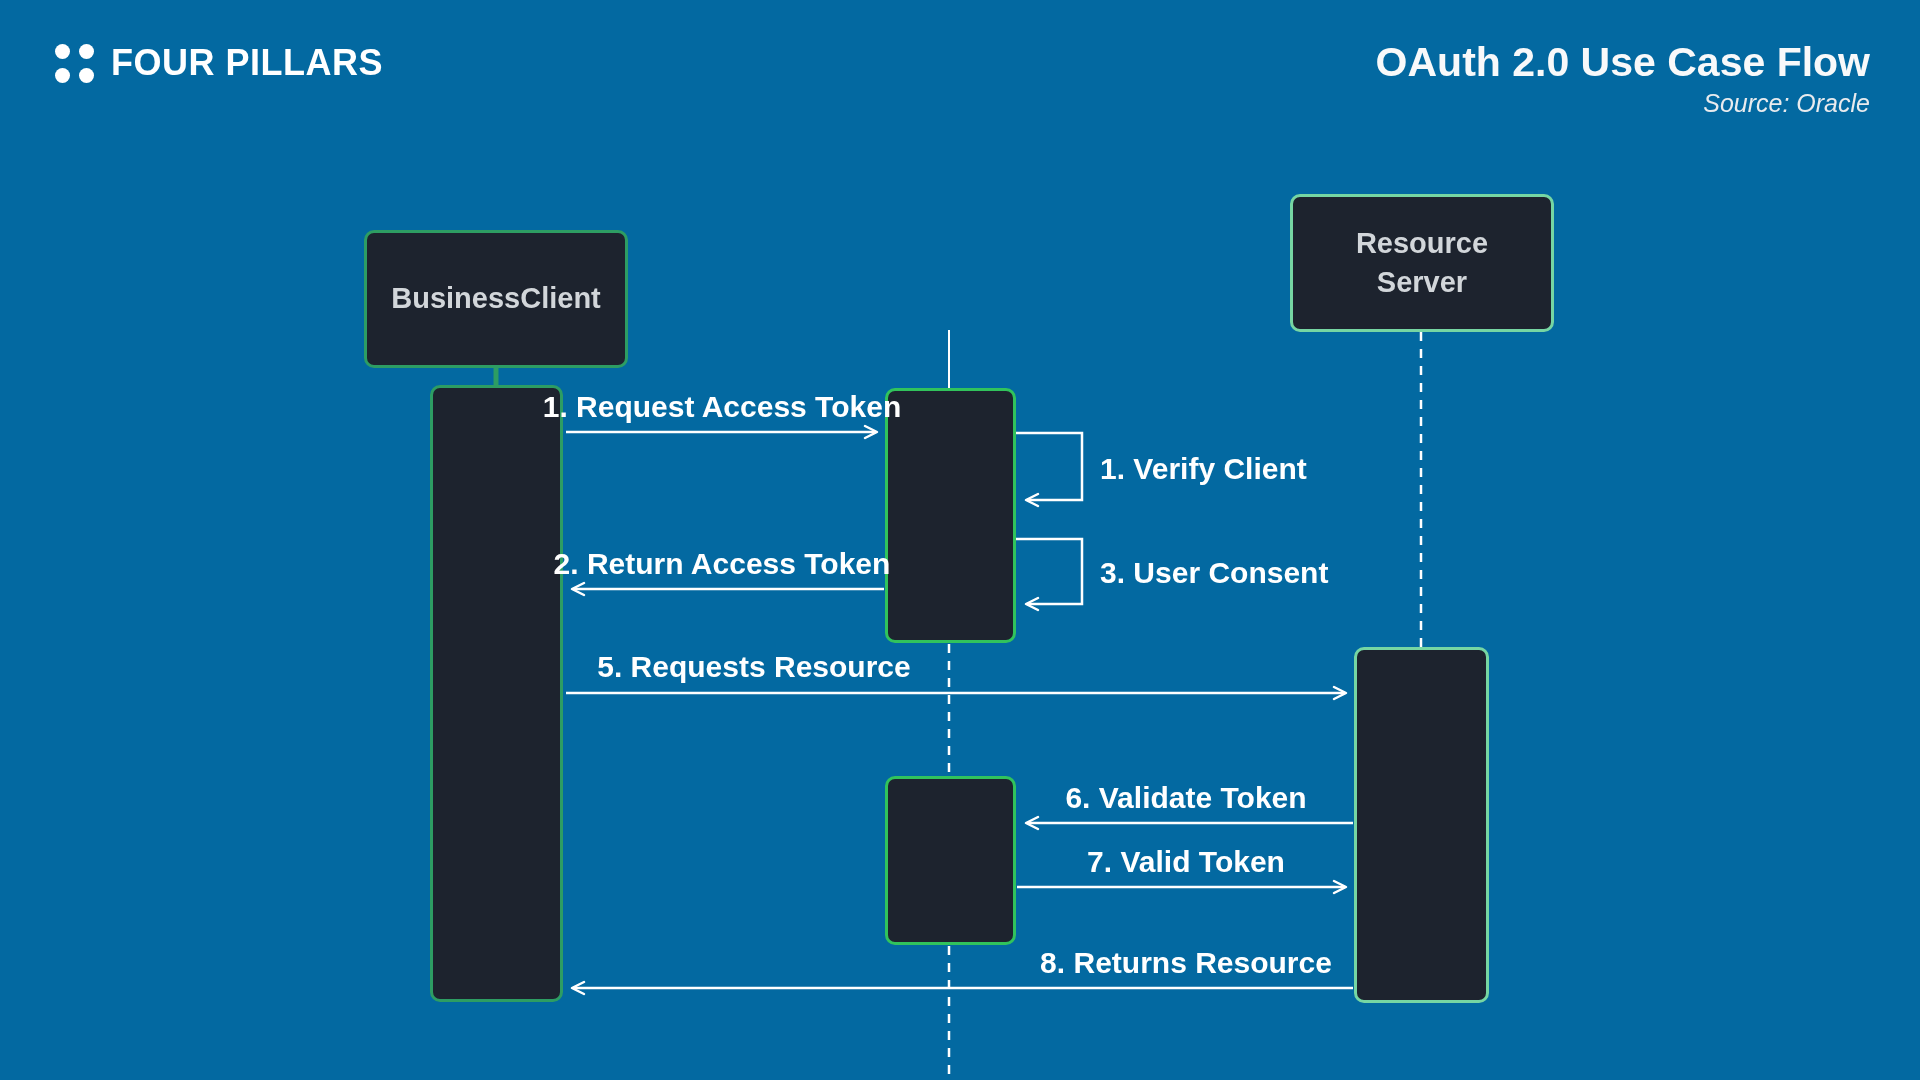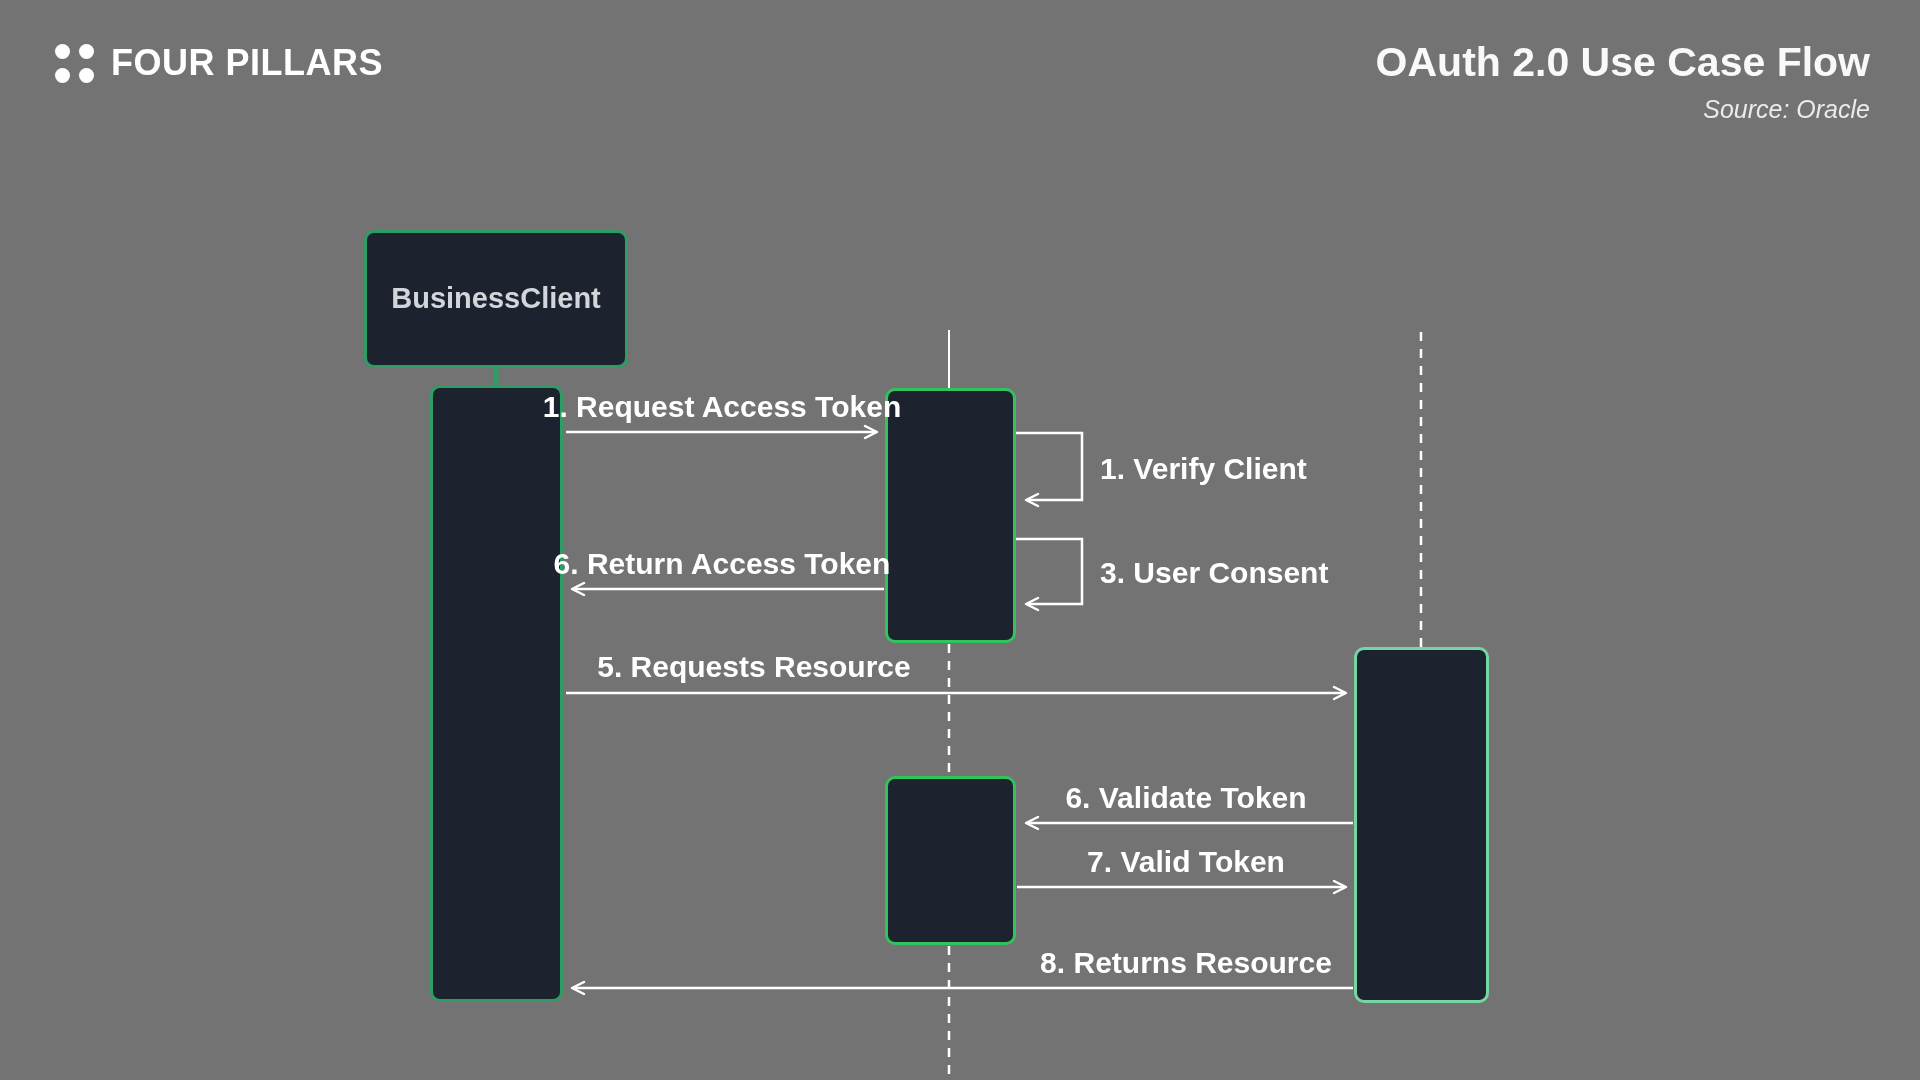--- a/index.html
+++ b/index.html
@@ -2,31 +2,31 @@
 <html><head>
 <meta charset="utf-8">
 <style>
   html, body { margin: 0; padding: 0; }
   body {
     width: 1920px; height: 1080px;
     background: #1d232e;
     font-family: "Liberation Sans", sans-serif;
     overflow: hidden;
   }
-  .canvas { position: relative; width: 1920px; height: 1080px; background: #737373; }
+  .canvas { position: relative; width: 1920px; height: 1080px; background: #0369a1; }
 
   
   .brand { position: absolute; left: 55px; top: 42px; display: flex; align-items: center; gap: 17px; }
   .brand-dots { display: grid; grid-template-columns: 15px 15px; grid-template-rows: 15px 15px; gap: 9px; }
   .brand-dots span { width: 15px; height: 15px; border-radius: 50%; background: #ffffff; }
   .brand-text { color: #ffffff; font-weight: bold; font-size: 36px; letter-spacing: 0.5px; }
 
   .title-block { position: absolute; right: 50px; top: 40px; text-align: right; }
   .page-title { color: #f8f9fa; font-weight: bold; font-size: 41px; line-height: 1.1; }
-  .page-source { color: #e9ebee; font-style: italic; font-size: 25px; margin-top: 10px; }
+  .page-source { color: #e9ebee; font-style: italic; font-size: 25px; margin-top: 4px; }
 
   
   .actor {
     position: absolute; width: 264px; height: 138px;
     border-radius: 10px; border: 3px solid;
     display: flex; align-items: center; justify-content: center; text-align: center;
     color: #d2d6da; font-weight: bold; font-size: 29px; line-height: 1.35;
     box-sizing: border-box; background: #1d232e;
   }
   .actor-business { left: 364px; top: 194px; border-color: #2d9d63; margin-top: 36px; }
@@ -95,28 +95,31 @@
     <line x1="884" y1="589" x2="573" y2="589" stroke="#ffffff" stroke-width="2.5" marker-end="url(#ah)"></line>
     <line x1="566" y1="693" x2="1345" y2="693" stroke="#ffffff" stroke-width="2.5" marker-end="url(#ah)"></line>
     <line x1="1353" y1="823" x2="1027" y2="823" stroke="#ffffff" stroke-width="2.5" marker-end="url(#ah)"></line>
     <line x1="1017" y1="887" x2="1345" y2="887" stroke="#ffffff" stroke-width="2.5" marker-end="url(#ah)"></line>
     <line x1="1353" y1="988" x2="573" y2="988" stroke="#ffffff" stroke-width="2.5" marker-end="url(#ah)"></line>
   </svg>
 
   <div class="actor actor-business">
     <span class="actor-label">BusinessClient</span>
   </div>
+  <div class="actor actor-resource">
+    <span class="actor-label">Resource Server</span>
+  </div>
 
   <div class="act act-business"></div>
   <div class="act act-oauth-1"></div>
   <div class="act act-oauth-2"></div>
   <div class="act act-resource"></div>
 
   <div class="msg msg-1 centered">1. Request Access Token</div>
   <div class="msg msg-2">1. Verify Client</div>
   <div class="msg msg-3">3. User Consent</div>
-  <div class="msg msg-4 centered">6. Return Access Token</div>
+  <div class="msg msg-4 centered">2. Return Access Token</div>
   <div class="msg msg-5 centered">5. Requests Resource</div>
   <div class="msg msg-6 centered">6. Validate Token</div>
   <div class="msg msg-7 centered">7. Valid Token</div>
   <div class="msg msg-8 centered">8. Returns Resource</div>
 
 </div>
 
 </body></html>

